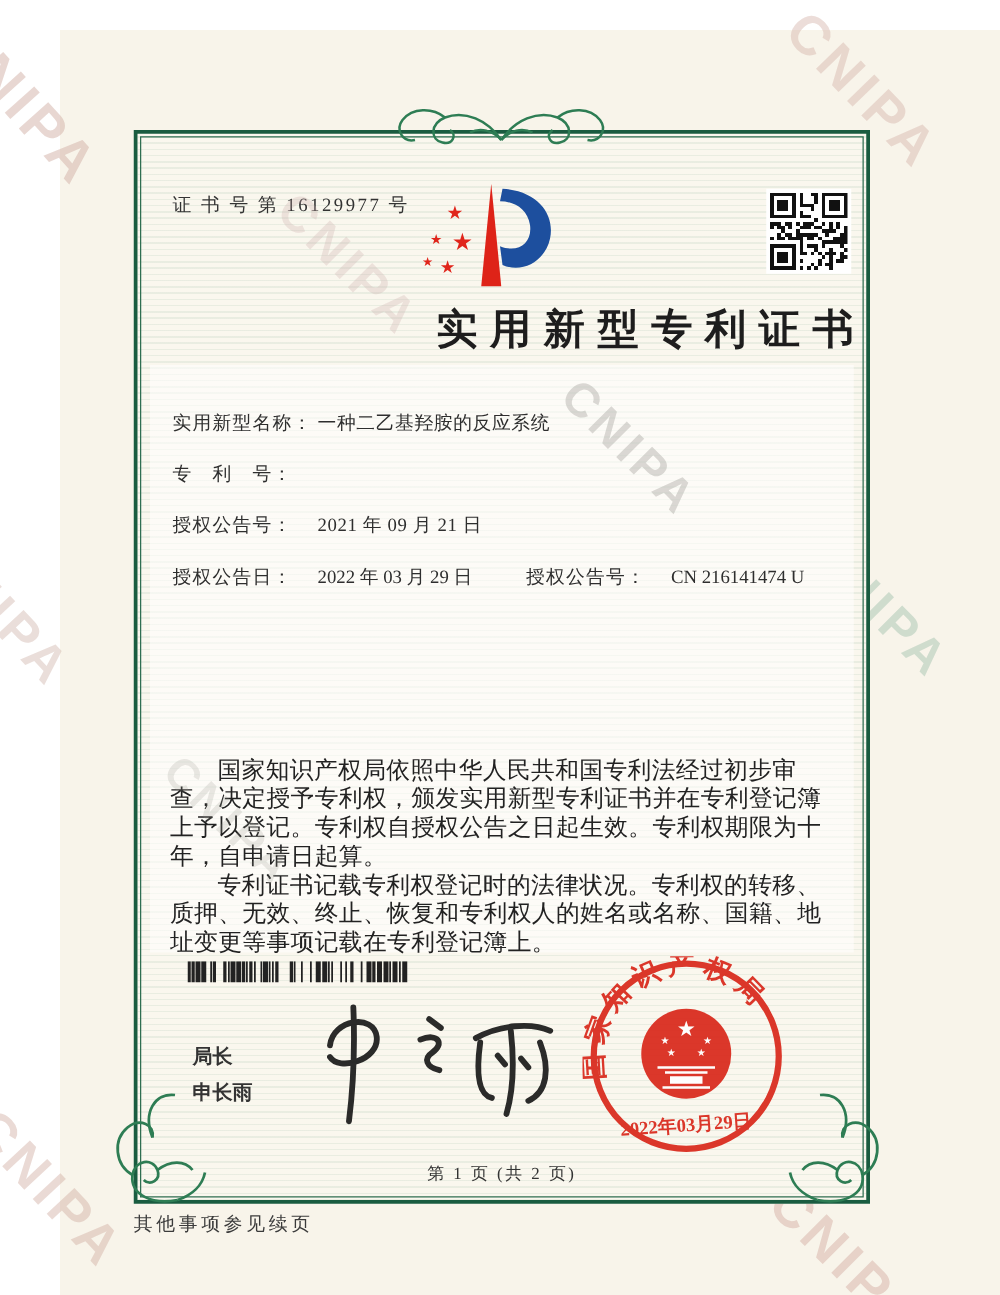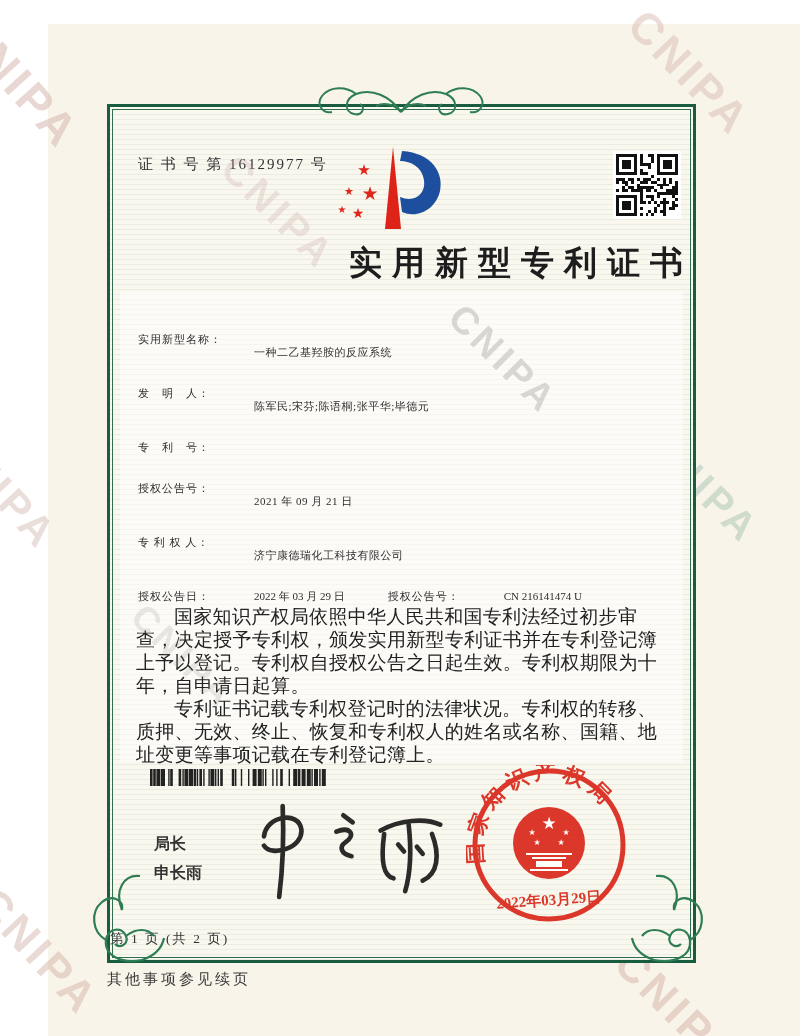--- a/index.html
+++ b/index.html
@@ -15,35 +15,35 @@
         background-image:repeating-linear-gradient(0deg,rgba(122,168,140,.13) 0 1px,transparent 1px 5px);
         border:3px solid #1a5c40;}
   .cert::before{content:"";position:absolute;inset:2px;border:1px solid #2f6e51;pointer-events:none;}
   .lightpanel{position:absolute;left:10px;right:10px;top:185px;height:470px;
               background:rgba(255,255,255,.55);z-index:0;}
   .certno{position:absolute;left:28px;top:48px;font-size:15px;letter-spacing:2px;color:#333;z-index:2;}
   .logo{position:absolute;left:220px;top:36px;width:120px;height:96px;z-index:2;}
   .qr{position:absolute;left:503px;top:44px;width:62px;height:62px;background:#fff;padding:3px;z-index:2;}
   .title{position:absolute;left:0;right:0;top:134px;text-align:right;font-size:33px;font-weight:700;
          letter-spacing:10px;color:#1d1d1d;z-index:2;}
-  .rows{position:absolute;left:28px;right:20px;top:222px;font-size:11px;z-index:2;color:#2e2e2e;}
+  .rows{position:absolute;left:28px;right:20px;top:222px;font-size:15px;z-index:2;color:#2e2e2e;}
   .row{display:flex;line-height:21px;margin-bottom:20px;}
   .row .lbl{flex:none;width:116px;letter-spacing:1px;}
-  .row .val{flex:1;letter-spacing:.5px;margin-top:13px;}
+  .row .val{flex:1;letter-spacing:.5px;}
   .row.addr{margin-bottom:17px;}
   .grant .lbl2{flex:none;margin-left:43px;letter-spacing:1px;}
   .paras{position:absolute;left:26px;right:18px;top:498px;font-size:19px;line-height:23px;
          color:#222;z-index:2;}
   .paras p{margin:0;text-indent:2em;letter-spacing:.3px;}
   .barcode{position:absolute;left:40px;top:662px;width:182px;height:17px;z-index:2;}
-  .signer{position:absolute;left:44px;top:724px;font-family:Liberation Mono, monospace;
+  .signer{position:absolute;left:44px;top:724px;font-family:Liberation Sans, sans-serif;
           font-size:16px;line-height:29px;color:#333;font-weight:700;z-index:2;}
   .signature{position:absolute;left:118px;top:692px;width:240px;height:105px;z-index:3;}
   .seal{position:absolute;left:356px;top:658px;width:166px;height:166px;z-index:4;opacity:.93;}
-  .pageinfo{position:absolute;left:0;right:0;bottom:12px;font-size:13.5px;
+  .pageinfo{position:absolute;left:0;right:0;bottom:12px;text-align:center;font-size:13.5px;
             letter-spacing:2px;color:#333;z-index:2;}
   .footnote{position:absolute;left:107px;width:583px;top:970px;text-align:left;font-size:15px;
             letter-spacing:3px;color:#3b3b3b;z-index:2;}
   .flourish{position:absolute;z-index:5;pointer-events:none;}
 </style>
 </head>
 <body>
 
 <div class="stage">
   <div class="edge-left"></div>
@@ -206,33 +206,25 @@
     </svg>
 
     <div class="title">实用新型专利证书</div>
 
     <div class="rows">
       <div class="row">
         <span class="lbl">实用新型名称：</span>
         <span class="val">一种二乙基羟胺的反应系统</span>
       </div>
       <div class="row">
-        <span class="lbl">发　明　人：</span>
-        <span class="val">陈军民;宋芬;陈语桐;张平华;毕德元</span>
-      </div>
-      <div class="row">
         <span class="lbl">专　利　号：</span>
       </div>
       <div class="row">
         <span class="lbl">授权公告号：</span>
         <span class="val">2021 年 09 月 21 日</span>
-      </div>
-      <div class="row">
-        <span class="lbl">专 利 权 人：</span>
-        <span class="val">济宁康德瑞化工科技有限公司</span>
       </div>
       <div class="row grant">
         <span class="lbl">授权公告日：</span>
         <span>2022 年 03 月 29 日</span>
         <span class="lbl lbl2">授权公告号：</span>
         <span>CN 216141474 U</span>
       </div>
     </div>
 
     <div class="paras">

